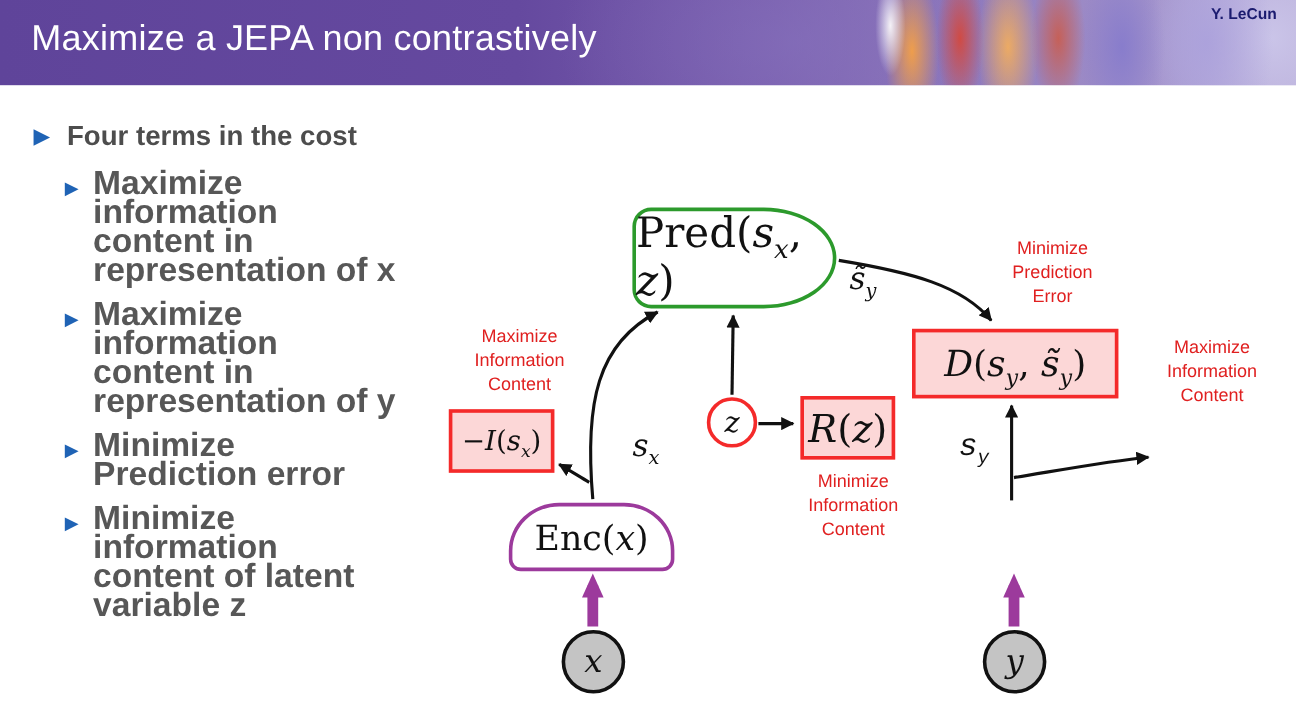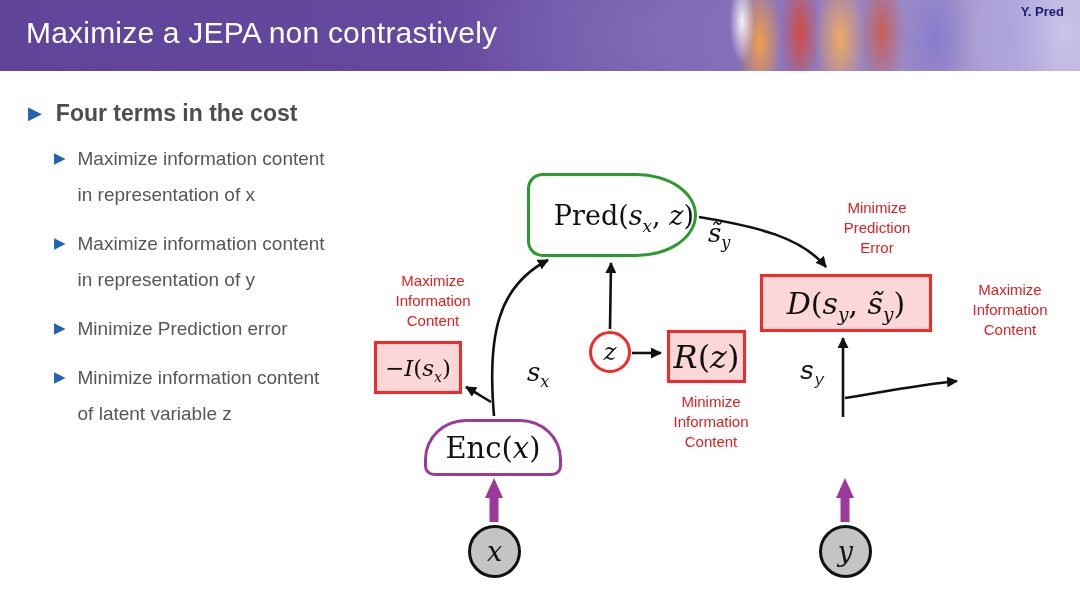--- a/index.html
+++ b/index.html
@@ -34,35 +34,35 @@
   }
 
   
   .bullets { position:absolute; left:28px; top:98px; width:340px; color:#575757; }
   .heading-row { display:flex; align-items:flex-start; gap:14px; }
   .heading-tri { color:#1f63b5; font-size:18px; line-height:30px; }
   .heading-text { font-size:23px; font-weight:bold; line-height:30px; color:#4d4d4d; }
   .items { margin-top:13px; padding-left:26px; }
   .item { display:flex; align-items:flex-start; gap:12px; margin-bottom:13px; }
   .sub-tri { color:#1f63b5; font-size:15px; line-height:34px; }
-  .item-text { font-size:19px; line-height:36px; width:254px; }
+  .item-text { font-size:28px; line-height:24px; width:254px;font-weight:bold; }
   svg.wires { position:absolute; left:0; top:0; z-index:1; }
 
   .math { font-family:"DejaVu Serif", serif; color:#111111; }
   .math .var { font-style:italic; }
   .math sub { font-size:0.62em; font-style:italic; vertical-align:-0.4em; line-height:0; }
 
   .node {
     position:absolute; display:flex; align-items:center; justify-content:center;
     box-sizing:border-box; background:#ffffff; z-index:2;
   }
   .pred {
     border:3.5px solid var(--pred-border,#2c9a2c);
     border-radius:16px 62px 62px 16px / 16px 43px 43px 16px;
-    font-size:27px;
+    font-size:35px;
     justify-content:flex-end;
   }
   .enc {
     border:3.5px solid var(--enc-border,#9c3a9c);
     border-radius:42px 42px 10px 10px / 40px 40px 10px 10px;
     font-size:29px;
     text-align:right;
   }
   .cost {
     border:3px solid var(--cost-border,#f42a2a);
@@ -82,21 +82,21 @@
   .plink { fill:none; stroke:var(--arrow-purple,#9c3a9c); stroke-width:9; }
   .pfill { fill:var(--arrow-purple,#9c3a9c); }
 </style>
 </head>
 <body>
 
 <div class="slide">
 
   <div class="header">
     <div class="title">Maximize a JEPA non contrastively</div>
-    <div class="author">Y. Pred</div>
+    <div class="author">Y. LeCun</div>
   </div>
 
   <div class="bullets">
     <div class="heading-row">
       <span class="heading-tri">▶</span>
       <span class="heading-text">Four terms in the cost</span>
     </div>
     <div class="items">
       <div class="item">
         <span class="sub-tri">▶</span>

